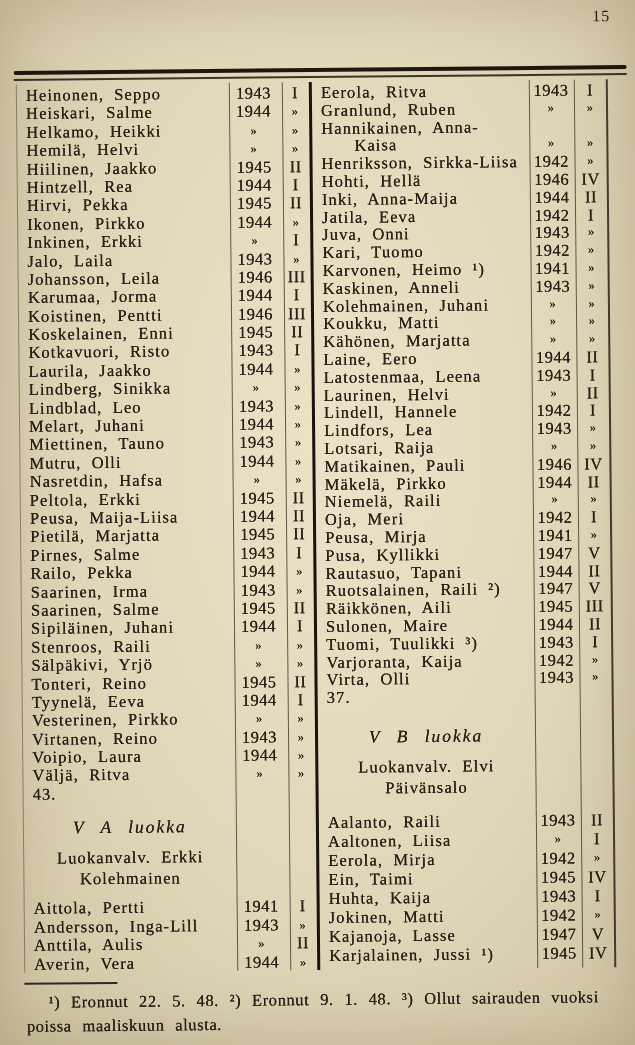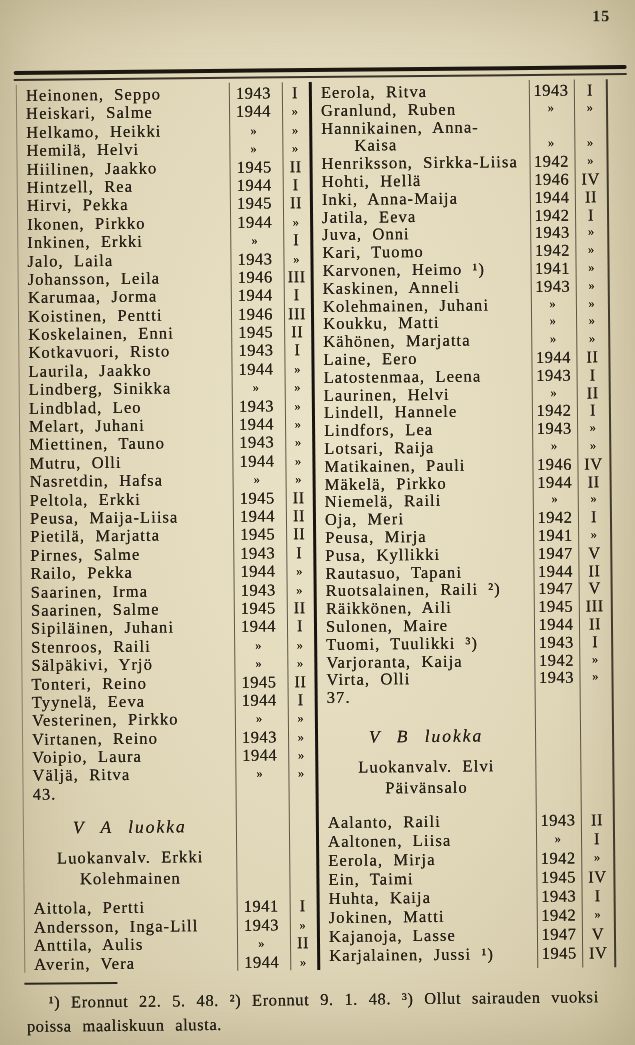--- a/index.html
+++ b/index.html
@@ -9,21 +9,21 @@
     background:#b9af90;
   }
   .sheet{
     position:relative;width:635px;height:1045px;overflow:hidden;
     background:radial-gradient(ellipse at 52% 42%, #ebe3c8 0%, #e0d7b9 55%, #cdc3a1 100%);
     box-shadow:inset 0 0 70px rgba(110,92,55,.28);
     color:#262017;
   }
   .tilt{position:absolute;inset:0;transform:rotate(-0.55deg);transform-origin:50% 50%;}
 
-  .page-number{position:absolute;left:597px;top:10px;font-size:16px;letter-spacing:1px;font-weight:bold;}
+  .page-number{position:absolute;left:597px;top:10px;font-size:16px;letter-spacing:1px;}
 
   .rule-h{position:absolute;background:#1c1710;}
   .rule-thick{left:18px;top:68px;width:613px;height:4px;border-radius:2px;}
   .rule-thin{left:18px;top:76px;width:613px;height:2px;opacity:.85;}
   .footnote-rule{left:20px;top:980px;width:93px;height:2px;opacity:.9;}
 
   .rule-v{position:absolute;top:82px;height:888px;background:#332b1e;}
   .v-left   {left:20px;width:1px;opacity:.45;}
   .v-l-year {left:233px;width:1px;opacity:.75;}
   .v-l-cls  {left:286px;width:1px;opacity:.75;}

